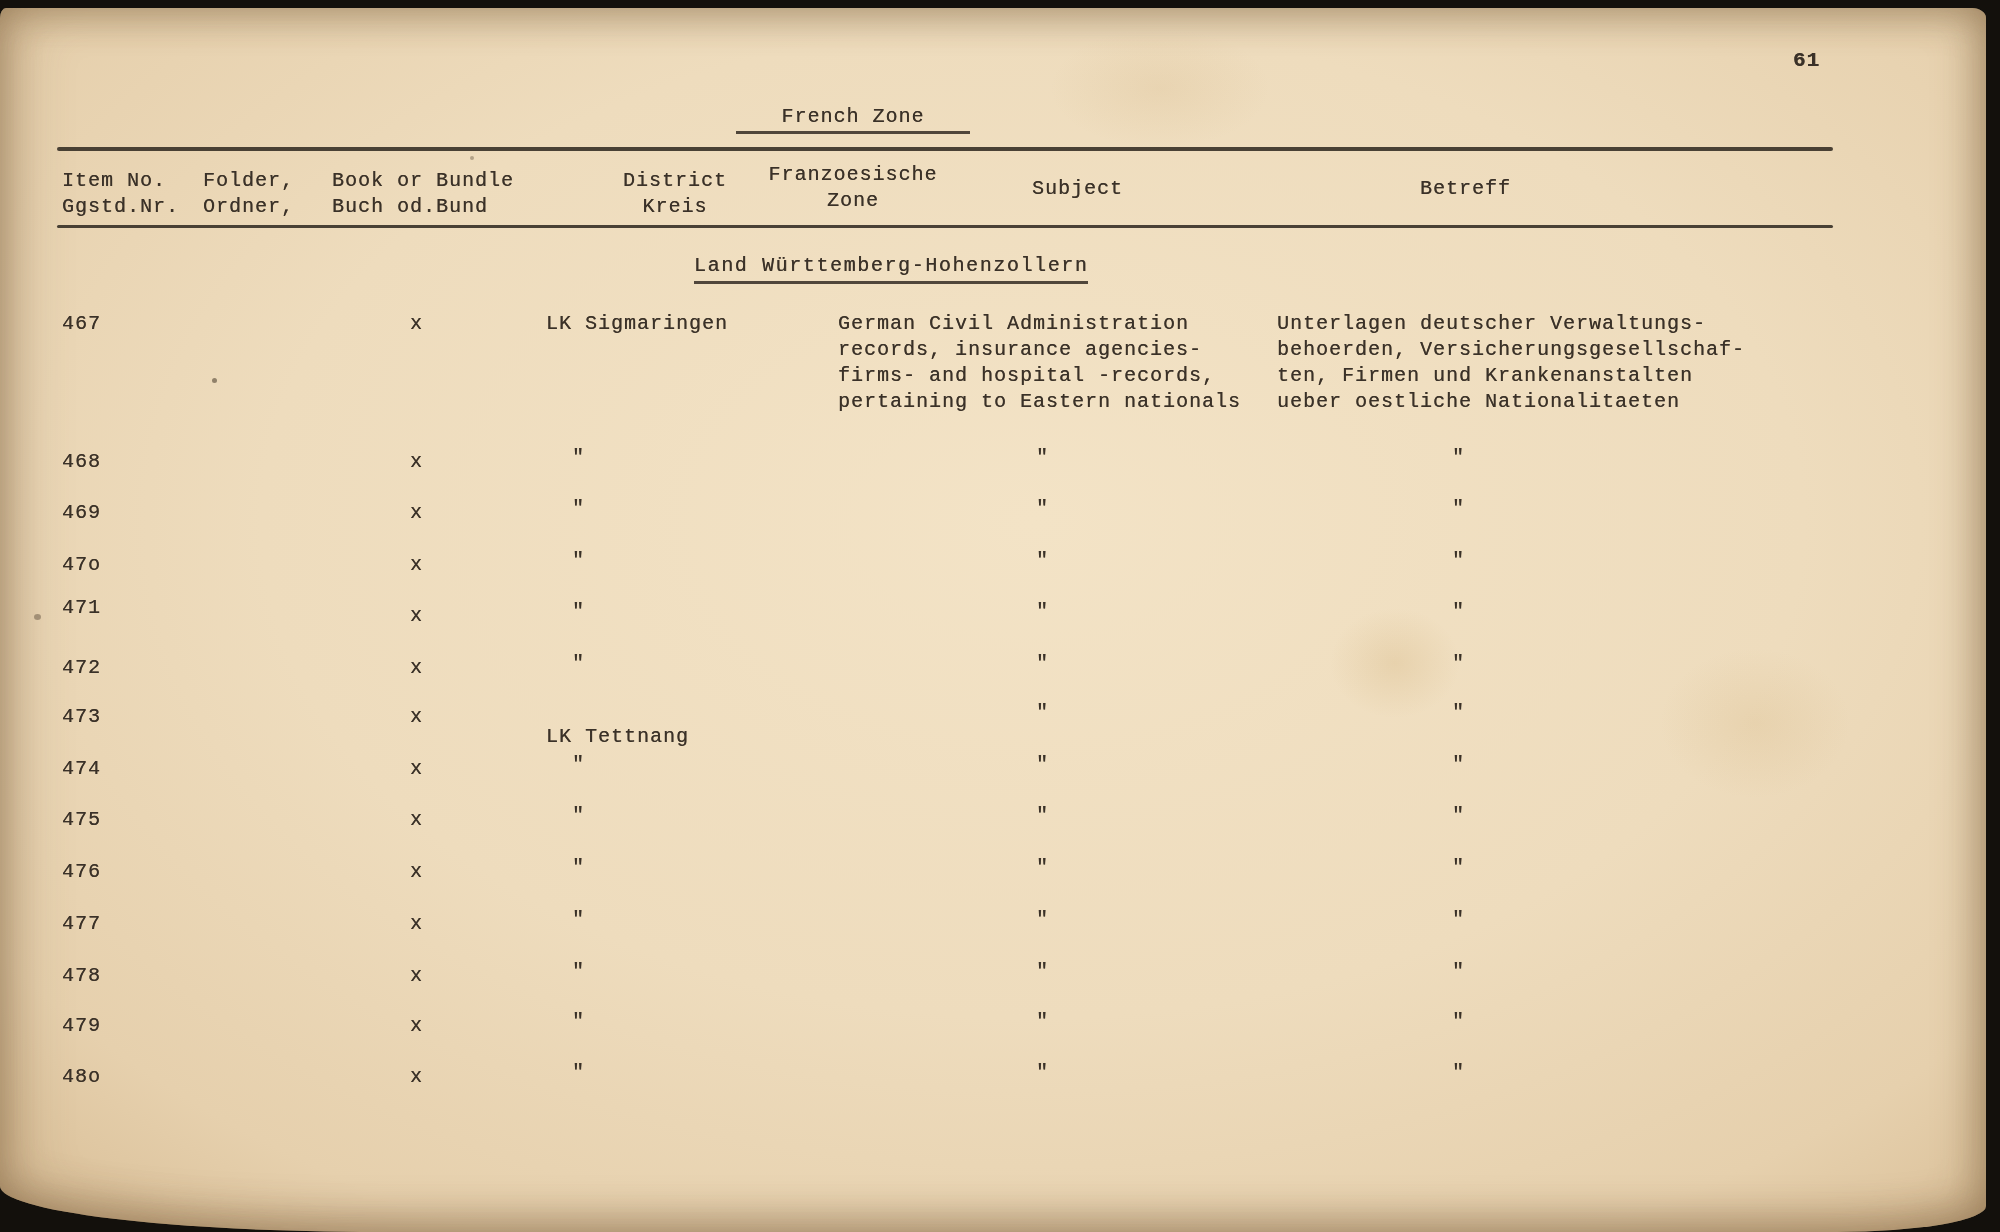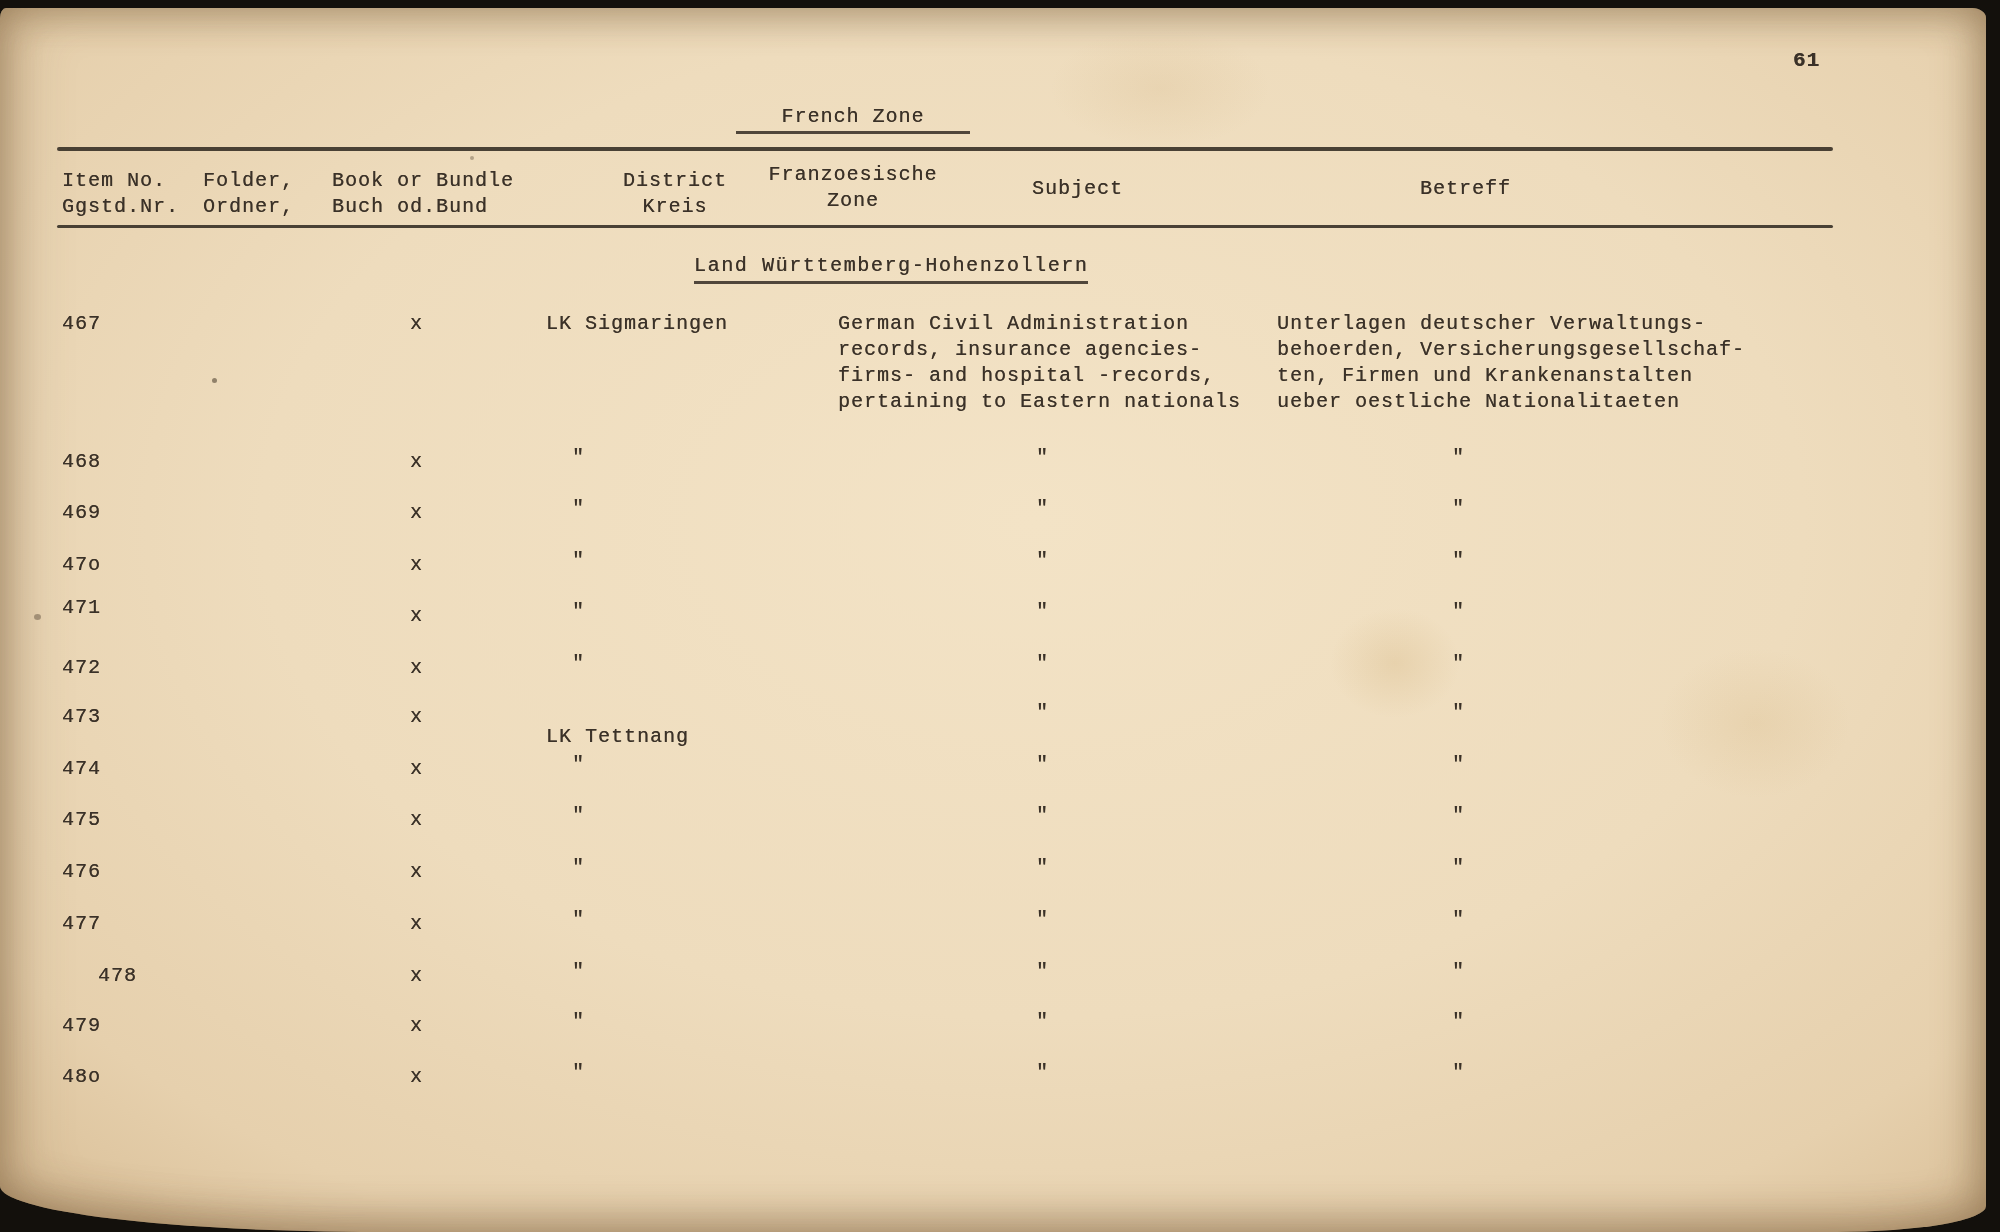--- a/index.html
+++ b/index.html
@@ -148,21 +148,21 @@
         <div class="t" style="left: 62px; top: 851px;">476</div>
         <div class="t" style="left: 410px; top: 851px;">x</div>
         <div class="t" style="left: 572px; top: 847px;">"</div>
         <div class="t" style="left: 1036px; top: 847px;">"</div>
         <div class="t" style="left: 1452px; top: 847px;">"</div>
         <div class="t" style="left: 62px; top: 903px;">477</div>
         <div class="t" style="left: 410px; top: 903px;">x</div>
         <div class="t" style="left: 572px; top: 899px;">"</div>
         <div class="t" style="left: 1036px; top: 899px;">"</div>
         <div class="t" style="left: 1452px; top: 899px;">"</div>
-        <div class="t" style="left: 62px; top: 955px; margin-left: 36px;">478</div>
+        <div class="t" style="left: 62px; top: 955px;">478</div>
         <div class="t" style="left: 410px; top: 955px;">x</div>
         <div class="t" style="left: 572px; top: 951px;">"</div>
         <div class="t" style="left: 1036px; top: 951px;">"</div>
         <div class="t" style="left: 1452px; top: 951px;">"</div>
         <div class="t" style="left: 62px; top: 1005px;">479</div>
         <div class="t" style="left: 410px; top: 1005px;">x</div>
         <div class="t" style="left: 572px; top: 1001px;">"</div>
         <div class="t" style="left: 1036px; top: 1001px;">"</div>
         <div class="t" style="left: 1452px; top: 1001px;">"</div>
         <div class="t" style="left: 62px; top: 1056px; text-align: center;">48o</div>

